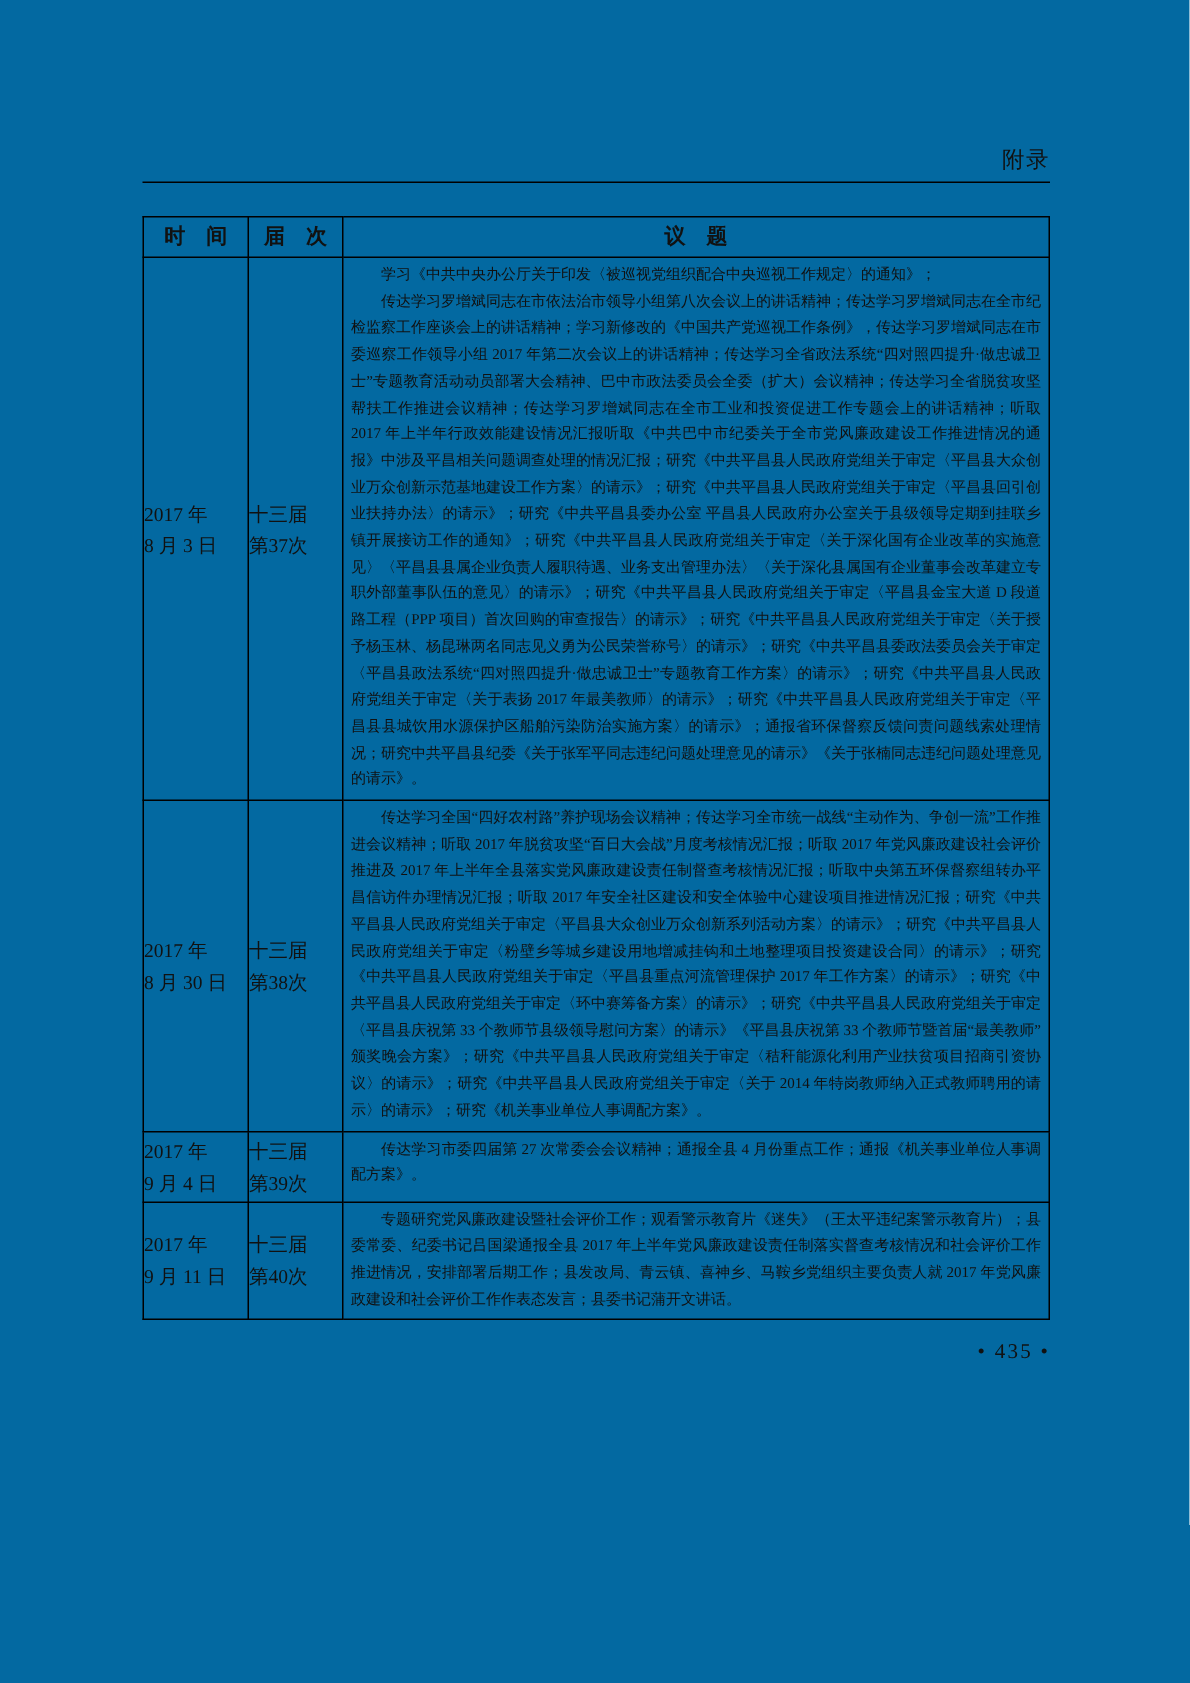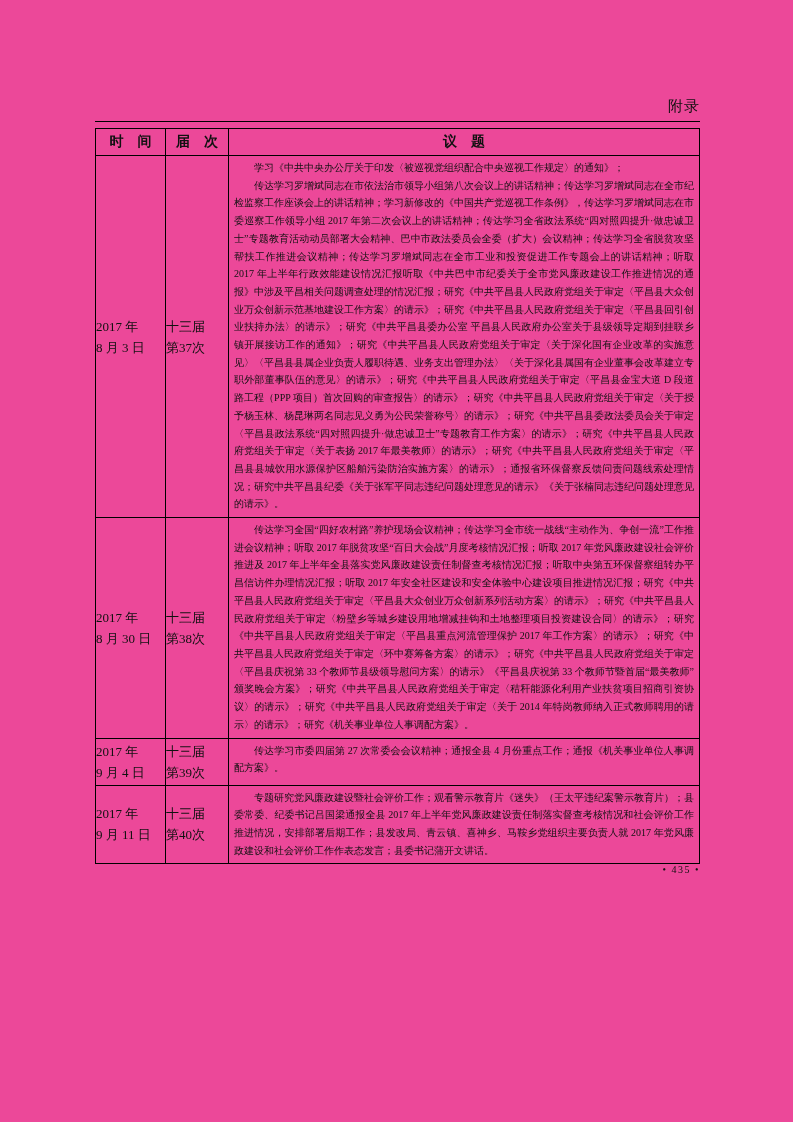--- a/index.html
+++ b/index.html
@@ -4,40 +4,40 @@
 <style>
   html, body {
     margin: 0;
     padding: 0;
     background: #ffffff;
   }
   .page {
     position: relative;
     width: 793px;
     height: 1122px;
-    background: #ec4899;
+    background: #0369a1;
     box-sizing: border-box;
     padding: 97px 93px 0 95px;
     font-family: "Liberation Serif", "DejaVu Serif", serif;
     color: #111111;
     overflow: hidden;
   }
   .doc-header {
     text-align: right;
     font-family: "Liberation Sans", "DejaVu Sans", sans-serif;
     font-size: 15px;
     font-weight: 500;
     letter-spacing: 1px;
     padding-bottom: 5px;
     border-bottom: 1.5px solid #000000;
   }
   table.meeting-table {
     width: 100%;
     border-collapse: collapse;
-    margin-top: 6px;
+    margin-top: 22px;
     border: 1.5px solid #000000;
     table-layout: fixed;
   }
   .meeting-table th,
   .meeting-table td {
     border: 1px solid #000000;
   }
   .meeting-table th {
     font-family: "Liberation Sans", "DejaVu Sans", sans-serif;
     font-weight: 600;
@@ -60,22 +60,23 @@
     padding: 3px 5px 4px 5px;
     font-size: 10px;
     line-height: 17.7px;
     text-align: justify;
   }
   td.topics-cell p.topic-para {
     margin: 0;
     text-indent: 2em;
   }
   .page-footer {
+    margin-top: 14px;
     text-align: right;
-    font-size: 10px;
+    font-size: 14px;
     letter-spacing: 1.5px;
   }
 </style>
 </head>
 <body>
 
 <div class="page">
 
   <div class="doc-header">
     <span>附录</span>

